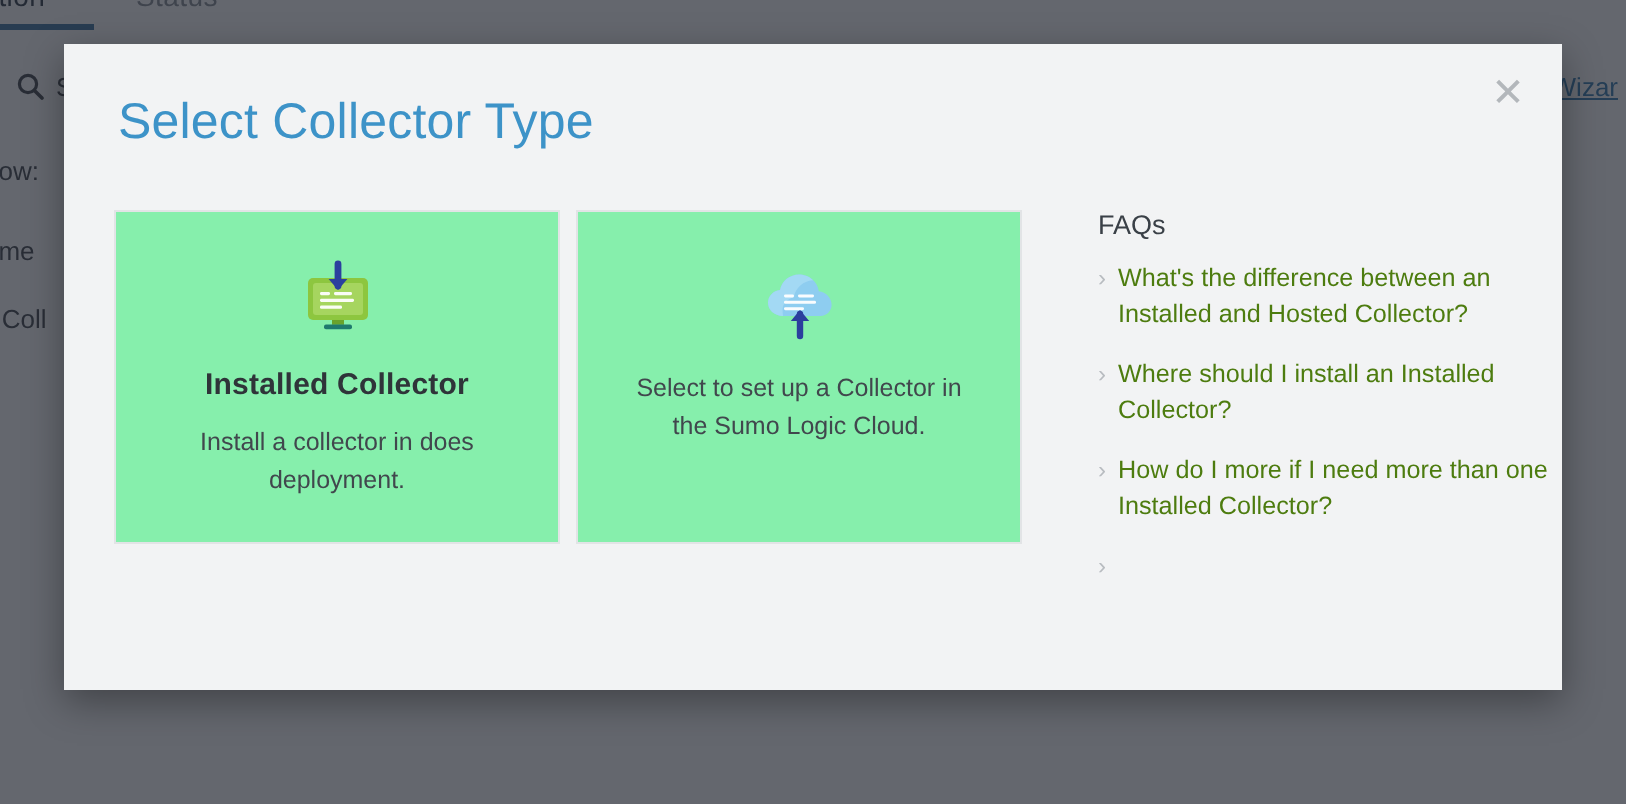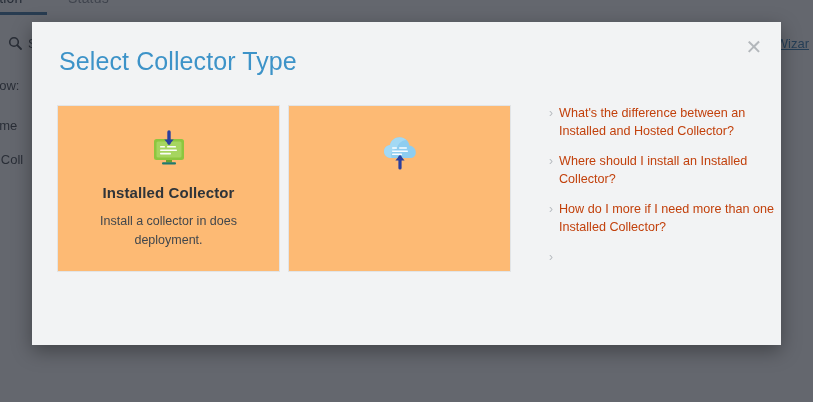--- a/index.html
+++ b/index.html
@@ -132,21 +132,21 @@
   }
 
   .cards {
     display: flex;
     gap: 8px;
     margin-left: 25px;
   }
   .card {
     width: 223px;
     height: 167px;
-    background: #fdba74;
+    background: #86efac;
     border: 1px solid #e2e4e6;
     box-sizing: border-box;
     display: flex;
     flex-direction: column;
     align-items: center;
     cursor: pointer;
     padding-top: 22px;
   }
   .card-icon {
     width: 46px;
@@ -191,21 +191,21 @@
   }
   .faq-chevron {
     color: #b8bcc0;
     font-size: 12px;
     line-height: 17px;
     margin-right: 6px;
     flex: 0 0 auto;
   }
   .faq-link {
     font-size: 12.6px;
-    color: #c2410c;
+    color: #4d7c0f;
     line-height: 17.5px;
   }
 </style>
 </head>
 <body>
 
 <div id="app">
 
   <div class="bg-page">
     <div class="bg-tabs">
@@ -268,25 +268,27 @@
               <g fill="#ffffff" opacity=".95">
                 <rect x="15" y="19.2" width="5" height="1.5" rx=".7"></rect>
                 <rect x="22" y="19.2" width="8" height="1.5" rx=".7"></rect>
                 <rect x="15" y="22.4" width="16" height="1.5" rx=".7"></rect>
                 <rect x="15" y="25.6" width="10" height="1.5" rx=".7"></rect>
               </g>
               <path d="M23 40 L23 29" stroke="#2b3f9e" stroke-width="3.2" stroke-linecap="round"></path>
               <path d="M18.4 32.5 L23 27 L27.6 32.5 Z" fill="#2b3f9e"></path>
             </svg>
           </div>
+          <div class="card-desc">Select to set up a Collector in the Sumo Logic Cloud.</div>
         </div>
 
       </div>
 
       <div class="faq">
+        <div class="faq-heading">FAQs</div>
 
         <div class="faq-item">
           <span class="faq-chevron">›</span>
           <span class="faq-link">What's the difference between an Installed and Hosted Collector?</span>
         </div>
 
         <div class="faq-item">
           <span class="faq-chevron">›</span>
           <span class="faq-link">Where should I install an Installed Collector?</span>
         </div>

